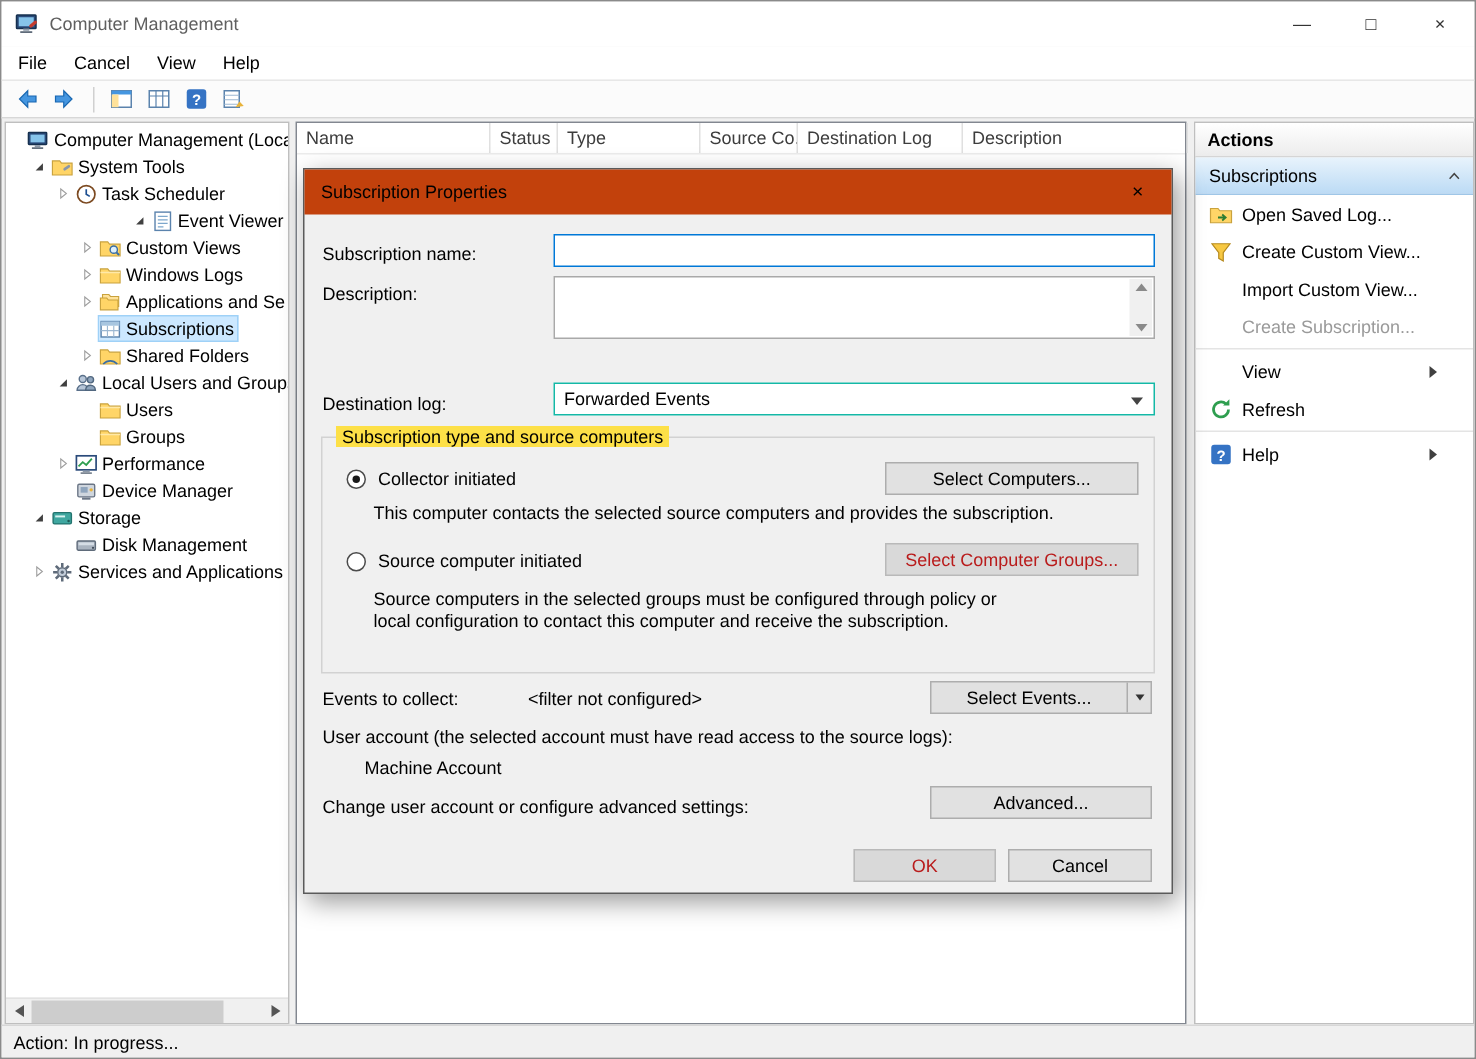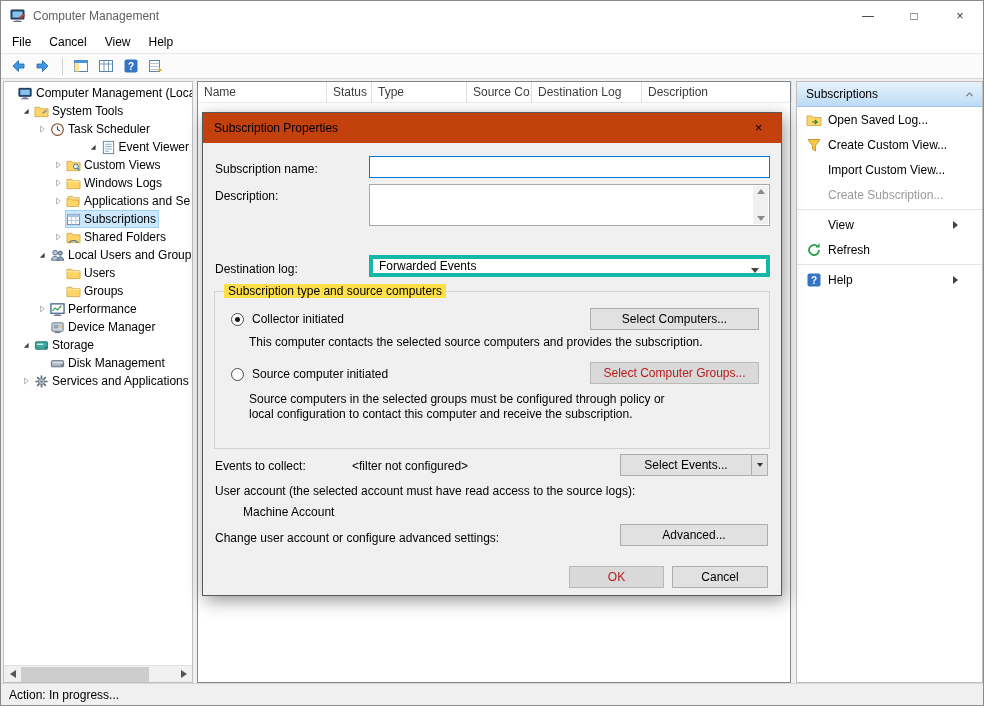--- a/index.html
+++ b/index.html
@@ -66,21 +66,21 @@
   #lbl-subname{left:12px;top:19px;}
   #inp-subname{position:absolute;left:166px;top:13px;width:401px;height:22px;border:1px solid #0078d7;background:#fff;
     padding:2px 4px;font:12px "Liberation Sans","DejaVu Sans",sans-serif;outline:none;}
   #lbl-desc{left:12px;top:46px;}
   #desc-box{position:absolute;left:166px;top:41px;width:401px;height:42px;border:1px solid #a9a9a9;background:#fff;}
   .mini-scroll{position:absolute;right:1px;top:1px;bottom:1px;width:15px;background:#f0f0f0;
     display:flex;flex-direction:column;justify-content:space-between;align-items:center;padding:3px 0;}
   .tri-up{width:0;height:0;border-style:solid;border-width:0 4px 5px 4px;border-color:transparent transparent #8a8a8a transparent;}
   .tri-dn{width:0;height:0;border-style:solid;border-width:5px 4px 0 4px;border-color:#8a8a8a transparent transparent transparent;}
   #lbl-destlog{left:12px;top:119px;}
-  #combo-destlog{position:absolute;left:166px;top:112px;width:401px;height:22px;border:4px solid #14b8a6;background:#fff;
+  #combo-destlog{position:absolute;left:166px;top:112px;width:401px;height:22px;border:1px solid #14b8a6;background:#fff;
     display:flex;align-items:center;padding-left:6px;}
   .combo-arrow{position:absolute;right:7px;top:9px;width:0;height:0;border-style:solid;border-width:5px 4px 0 4px;border-color:#444 transparent transparent transparent;}
   .groupbox{position:absolute;left:11px;top:148px;width:556px;height:158px;border:1px solid #d2d2d2;}
   .groupbox-label{position:absolute;left:9px;top:-8px;background:#fde047;padding:0 4px;}
   .radio-row{position:absolute;display:flex;align-items:center;gap:8px;}
   #radio-row-collector{left:28px;top:169px;}
   #radio-row-source{left:28px;top:224px;}
   .radio{width:13px;height:13px;border:1px solid #4b4b4b;border-radius:50%;background:#fff;position:relative;flex:none;}
   .radio.checked::after{content:"";position:absolute;left:3px;top:3px;width:5px;height:5px;border-radius:50%;background:#1a1a1a;}
   #note-collector{left:46px;top:192px;width:510px;}
@@ -467,20 +467,21 @@
         <div class="col" style="width: 129px;">Name</div>
         <div class="col" style="width: 45px;">Status</div>
         <div class="col" style="width: 95px;">Type</div>
         <div class="col" style="width: 65px;">Source Co...</div>
         <div class="col" style="width: 110px;">Destination Log</div>
         <div class="col" style="width: 150px;">Description</div>
       </div>
   </div>
 
   <div class="actions-panel">
+    <div class="actions-header">Actions</div>
     <div class="actions-group">
       <span class="glabel">Subscriptions</span>
       <span class="chev-up">
         <svg viewBox="0 0 16 16">
             <path d="M3.5 10.5L8 5.5l4.5 5" stroke="#444" stroke-width="1.4" fill="none"></path>
           </svg>
       </span>
     </div>
     <div id="actions-list">
         <div class="action-item">

